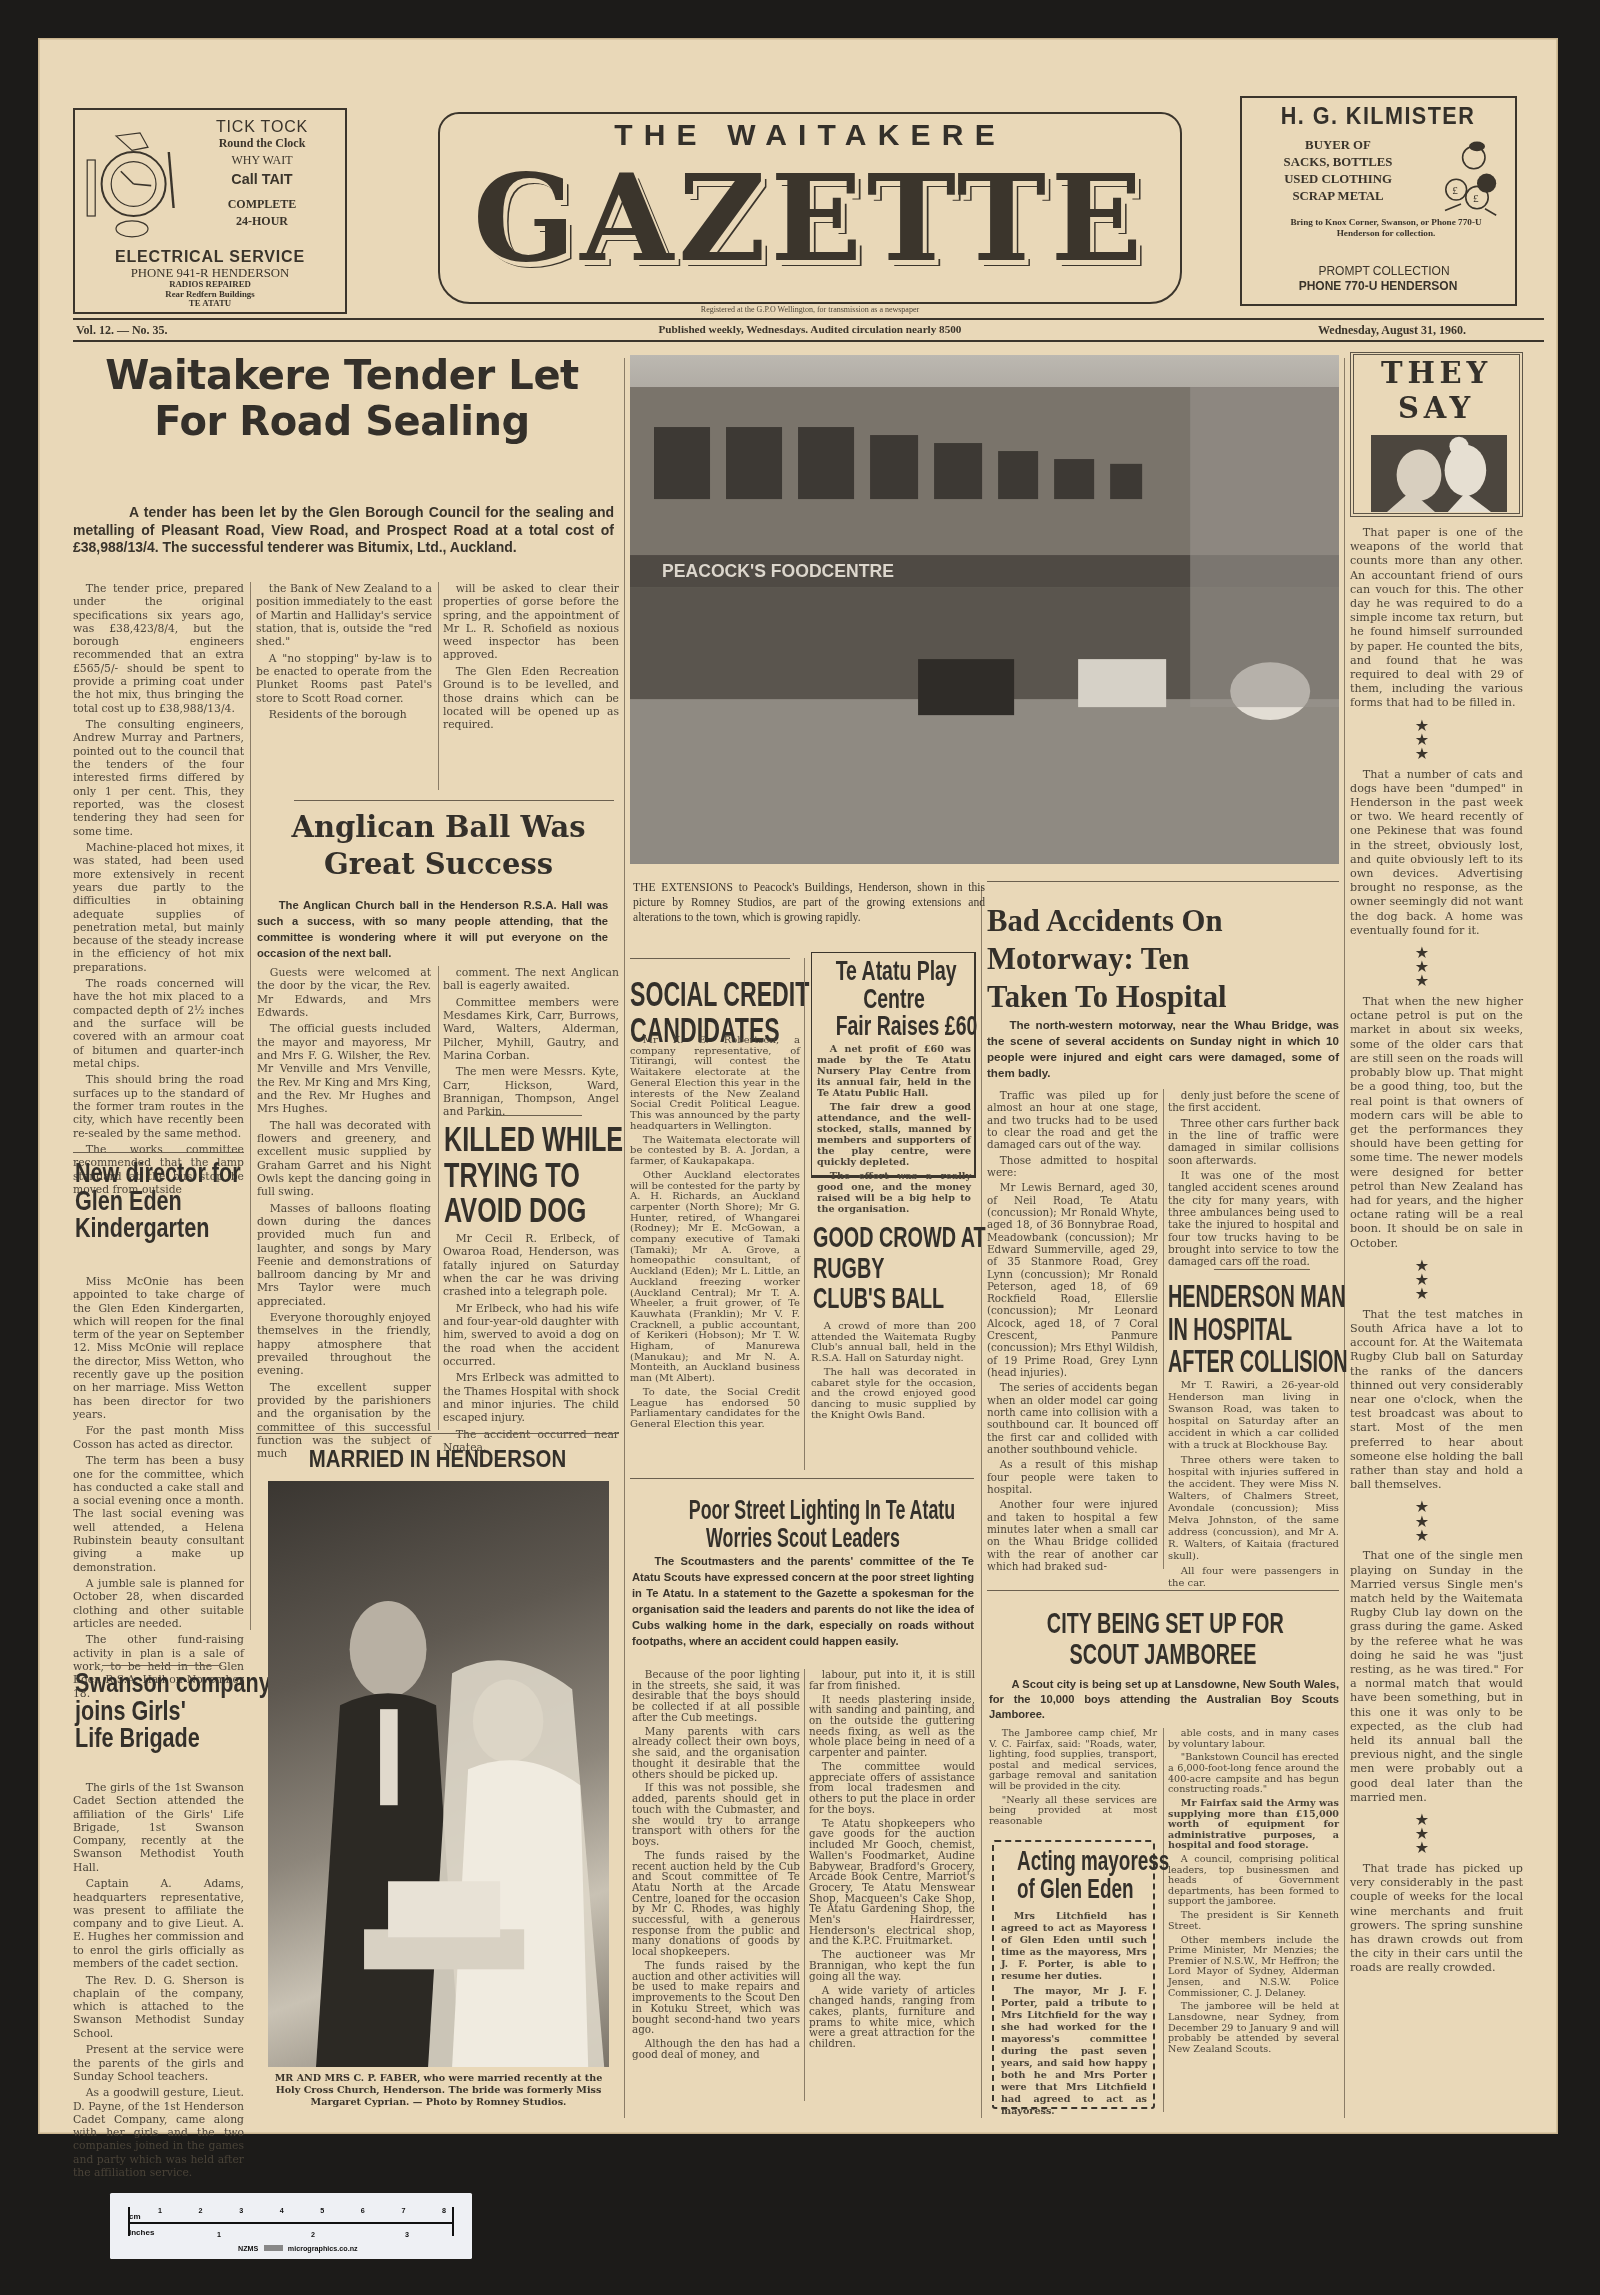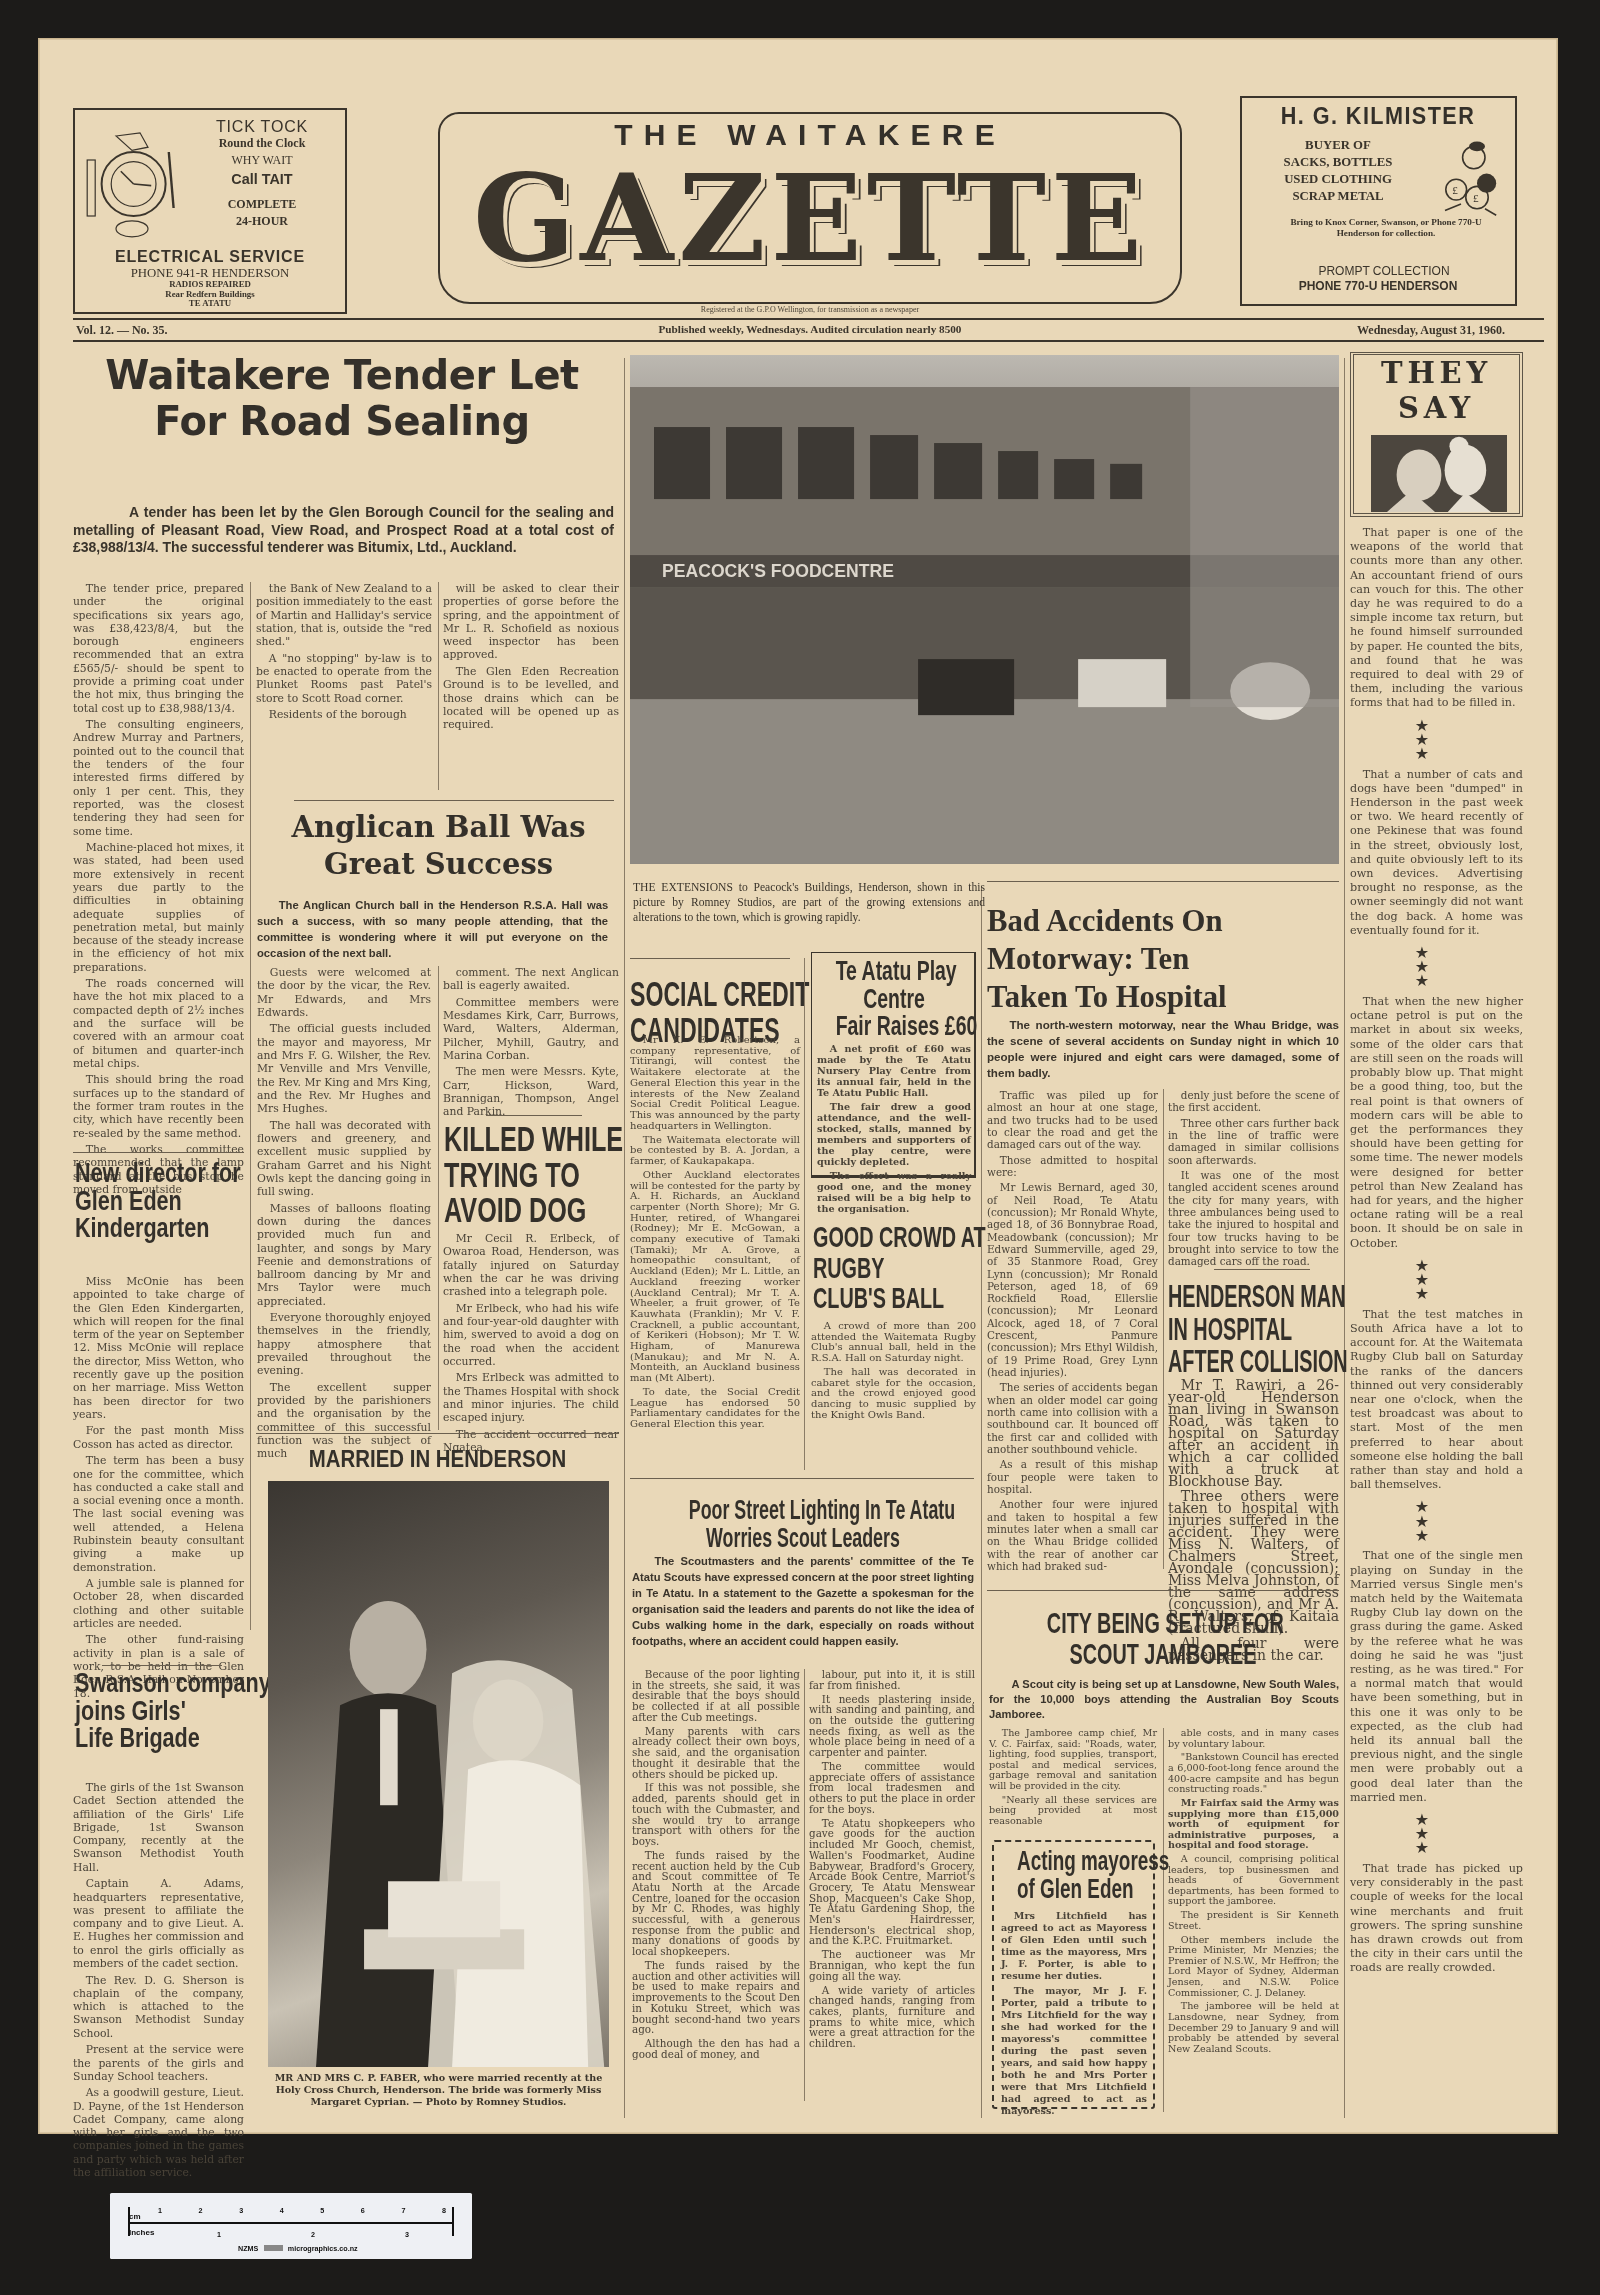--- a/index.html
+++ b/index.html
@@ -58,21 +58,21 @@
   </div>
 
   <div class="abs" style="left:400px;top:74px;width:744px;height:192px;border:2.4px solid #3b352c;border-radius:21px 21px 32px 32px;"></div>
   <div class="abs sans c" style="left:400px;top:80px;width:744px;font-size:30px;font-weight:900;letter-spacing:11.2px;color:#34302a;">THE WAITAKERE</div>
   <div class="abs c" style="left:400px;top:120px;width:744px;font-family:'DejaVu Serif','Liberation Serif',serif;font-size:120px;line-height:120px;font-weight:bold;letter-spacing:4.8px;color:#3b352c;text-shadow:4px 4.8px 0 #e9d8b8,5.6px 6.4px 0 #3b352c;">GAZETTE</div>
   <div class="abs serif c" style="left:400px;top:267px;width:744px;font-size:8px;color:#4a4338;">Registered at the G.P.O Wellington, for transmission as a newspaper</div>
 
   <div class="rule" style="left:35px;top:280px;width:1471px;height:1.6px;"></div>
   <div class="abs serif" style="left:38px;top:285px;font-size:12px;font-weight:bold;">Vol. 12. — No. 35.</div>
   <div class="abs serif c" style="left:400px;top:285px;width:744px;font-size:11.2px;font-weight:bold;">Published weekly, Wednesdays. Audited circulation nearly 8500</div>
-  <div class="abs serif" style="left:1280px;top:285px;width:226px;text-align:center;font-size:12px;font-weight:bold;">Wednesday, August 31, 1960.</div>
+  <div class="abs serif" style="left:1280px;top:285px;width:226px;text-align:left;font-size:12px;font-weight:bold;">Wednesday, August 31, 1960.</div>
   <div class="rule" style="left:35px;top:302px;width:1471px;height:2.4px;"></div>
 
   <div class="box" style="left:1202px;top:58px;width:277px;height:210px;"></div>
   <div class="abs sans c" style="left:1205px;top:64px;width:270px;font-size:24px;font-weight:bold;letter-spacing:1.6px;color:#34302a;transform:scaleX(.9);">H. G. KILMISTER</div>
   <div class="abs serif c" style="left:1216px;top:99px;width:168px;font-size:12.8px;line-height:17px;font-weight:bold;color:#3a342b;">
     <div>BUYER OF</div>
     <div>SACKS, BOTTLES</div>
     <div>USED CLOTHING</div>
     <div>SCRAP METAL</div>
   </div>
@@ -280,21 +280,21 @@
     <p>Three other cars further back in the line of traffic were damaged in similar collisions soon afterwards.</p>
     <p>It was one of the most tangled accident scenes around the city for many years, with three ambulances being used to take the injured to hospital and four tow trucks having to be brought into service to tow the damaged cars off the road.</p>
   </div>
 
   <div class="rule" style="left:1176px;top:1231px;width:96px;height:0.8px;background:#6b604f"></div>
   <div class="abs head-cond" style="left:1130px;top:1242px;font-size:32px;transform:scaleX(.62);">
     <div>HENDERSON MAN</div>
     <div>IN HOSPITAL</div>
     <div>AFTER COLLISION</div>
   </div>
-  <div class="abs body" style="left:1130px;top:1341px;width:171px;font-size:14px;line-height:12px;">
+  <div class="abs body" style="left:1130px;top:1341px;width:171px;font-size:10px;line-height:12px;">
     <p>Mr T. Rawiri, a 26-year-old Henderson man living in Swanson Road, was taken to hospital on Saturday after an accident in which a car collided with a truck at Blockhouse Bay.</p>
     <p>Three others were taken to hospital with injuries suffered in the accident. They were Miss N. Walters, of Chalmers Street, Avondale (concussion); Miss Melva Johnston, of the same address (concussion), and Mr A. R. Walters, of Kaitaia (fractured skull).</p>
     <p>All four were passengers in the car.</p>
   </div>
 
   <div class="rule" style="left:592px;top:1440px;width:344px;height:0.8px;background:#6b604f"></div>
   <div class="abs c" style="left:592px;top:1459px;width:346px;">
     <div class="head-cond" style="font-size:27px;transform:scaleX(.66);transform-origin:center top;">Poor Street Lighting In Te Atatu</div>
     <div class="head-cond" style="font-size:27px;transform:scaleX(.66);transform-origin:center top;">Worries Scout Leaders</div>
   </div>

